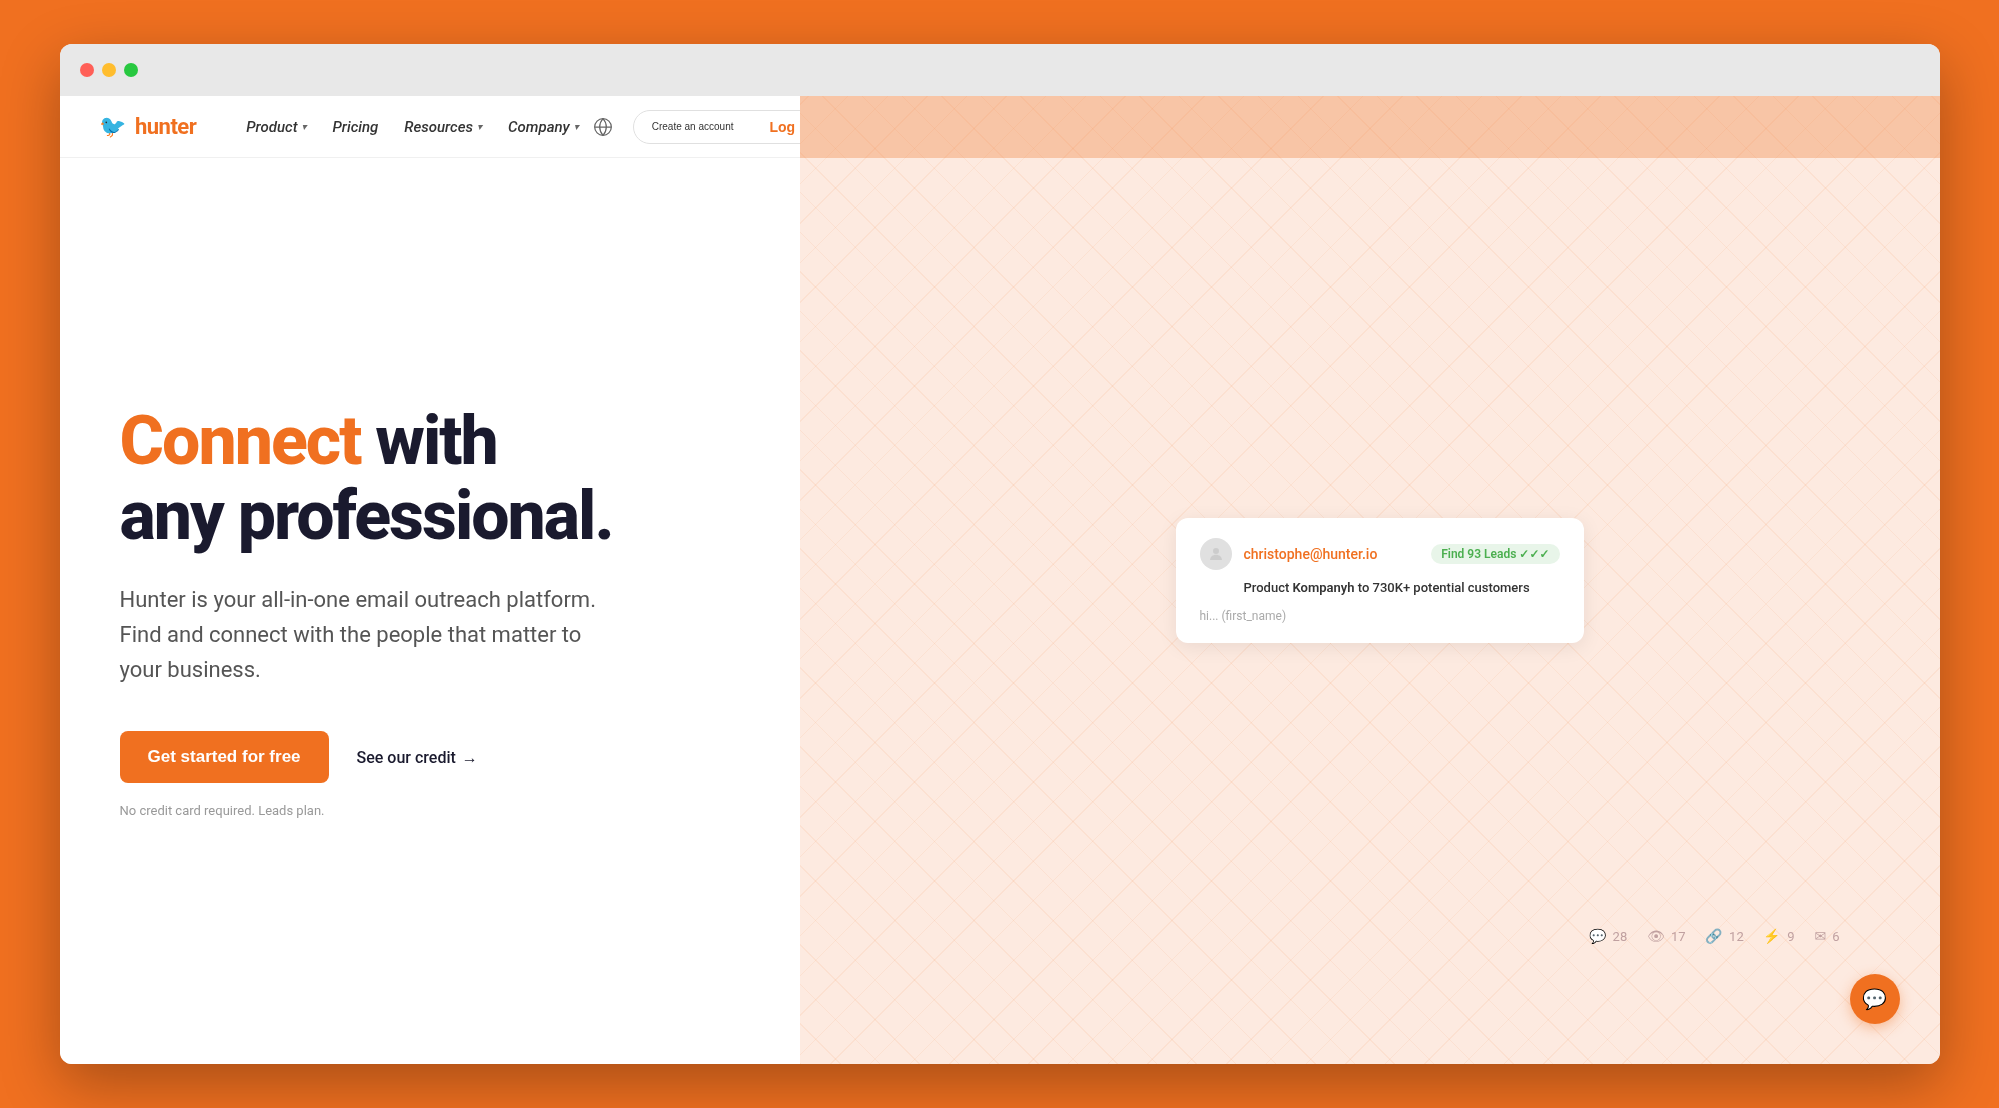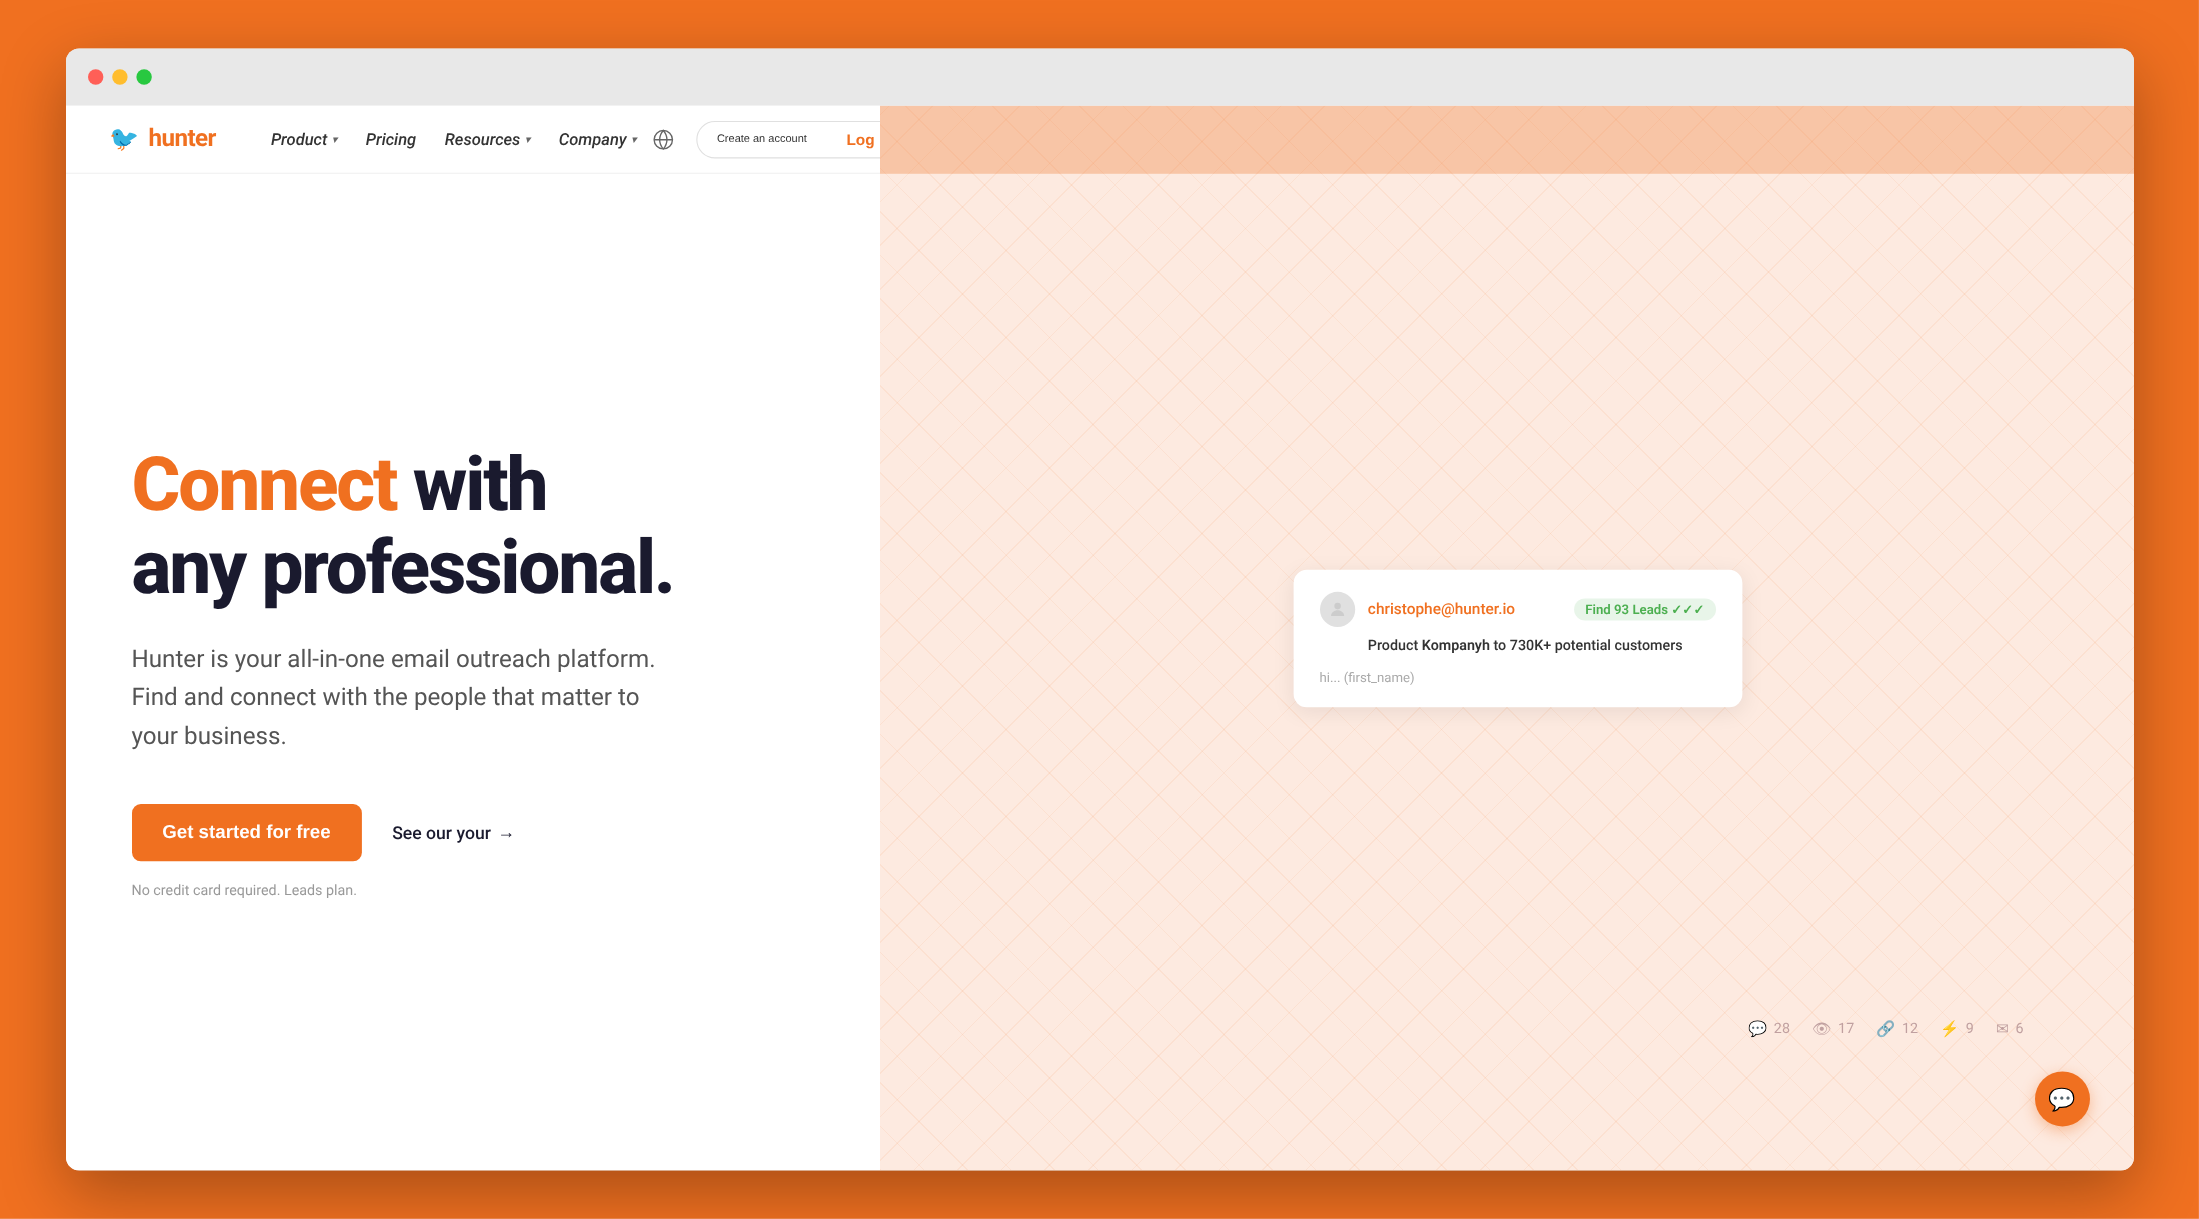--- a/index.html
+++ b/index.html
@@ -466,21 +466,21 @@
 
         <p class="hero-subtitle">
           Hunter is your all-in-one email outreach platform.<br>
           Find and connect with the people that matter to<br>
           your business.
         </p>
 
         <div class="hero-buttons">
           <button class="get-started-btn">Get started for free</button>
           <a class="see-plans-link">
-            <span>See our your</span>
+            <span>See our credit</span>
             <span>→</span>
           </a>
         </div>
 
         <p class="no-cc-text">No credit card required. Leads plan.</p>
       </div>
     </div>
 
     <div class="right-panel">
       <div class="right-panel-top-strip"></div>

